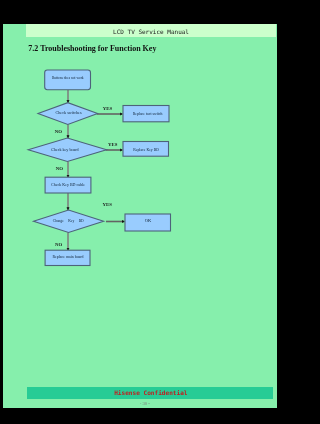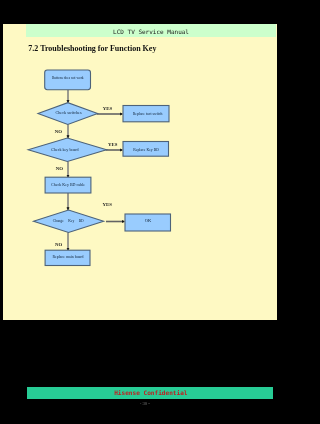--- a/index.html
+++ b/index.html
@@ -1,20 +1,20 @@
 <!DOCTYPE html>
 <html><head>
 <meta charset="utf-8">
 <title>LCD TV Service Manual</title>
 <style>
   html,body{margin:0;padding:0;}
   body{width:300px;height:424px;background:#000;overflow:hidden;
        font-family:"Liberation Serif",serif;}
   #root{position:relative;width:300px;height:424px;will-change:transform;}
-  #page{position:absolute;left:0;top:0;width:300px;height:320px;background:#fef9c3;}
+  #page{position:absolute;left:0;top:0;width:300px;height:408px;background:#86efac;}
   #leftrule{position:absolute;left:0;top:23px;width:2.8px;height:385.7px;background:#000;}
   #bottombar{position:absolute;left:145.8px;top:415.8px;width:154.2px;height:8.2px;background:#000;}
   #rightbar{position:absolute;left:277px;top:0;width:23px;height:424px;background:#000;}
   #topbar{position:absolute;left:0;top:0;width:300px;height:23.7px;background:#000;}
 
   #hdr{position:absolute;left:25.8px;top:24px;width:250.5px;height:12.8px;background:#ccffcc;}
   #hdr span{position:absolute;left:0;right:0;top:4px;text-align:center;
             font-family:"DejaVu Sans Mono",monospace;font-size:6px;color:#1a1a1a;letter-spacing:0px;}
   #sectitle{position:absolute;left:28.3px;top:44.3px;font-family:"Liberation Serif",serif;
             font-weight:bold;font-size:8px;color:#111;white-space:nowrap;}

